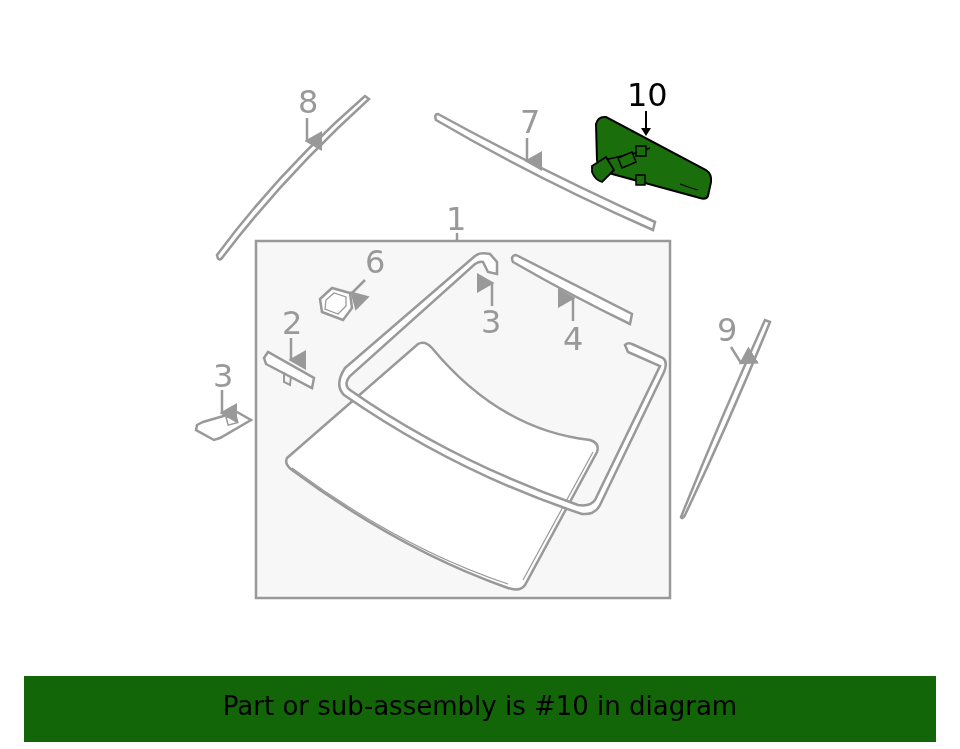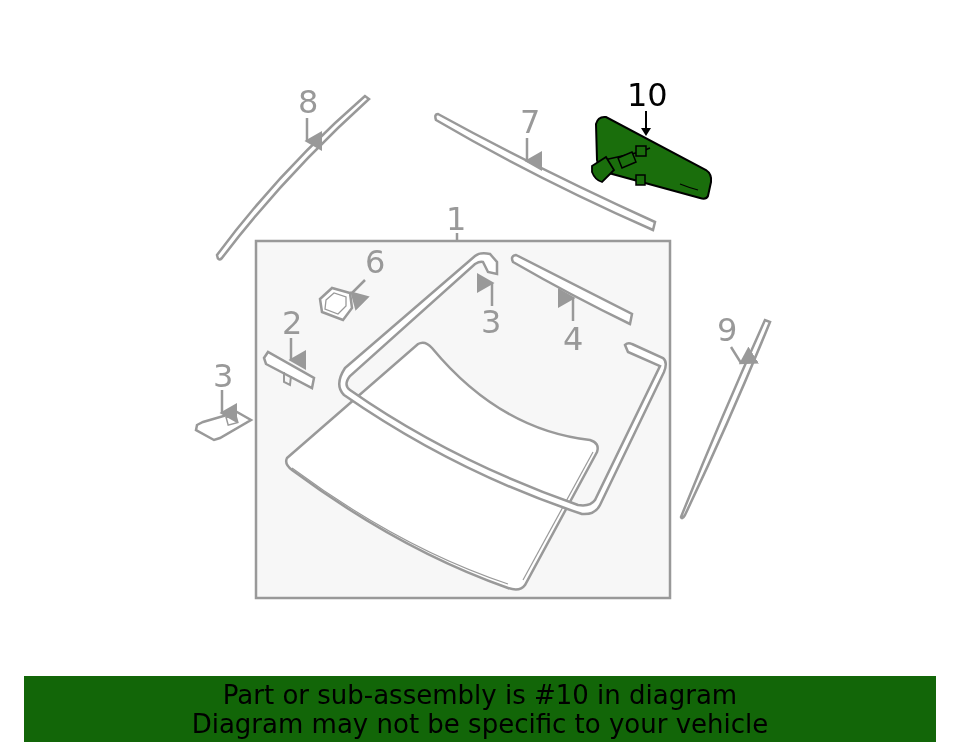--- a/index.html
+++ b/index.html
@@ -4,21 +4,21 @@
 <style>
   html, body { margin:0; padding:0; background:#ffffff; }
   body { width:960px; height:749px; position:relative; overflow:hidden; font-family:"DejaVu Sans", sans-serif; }
   #diagram { position:absolute; left:0; top:0; width:960px; height:670px; }
   .callout { font-family:"DejaVu Sans", sans-serif; font-size:32px; fill:#999999; }
   .callout-hi { font-family:"DejaVu Sans", sans-serif; font-size:32px; fill:#000000; }
   .banner {
     position:absolute; left:24px; top:676px; width:912px; height:66px;
     background:#126608; color:#000000; text-align:center;
     font-family:"DejaVu Sans", sans-serif; font-size:26px; line-height:29px;
-    padding-top:5px; box-sizing:border-box;
+    padding-top:16px; box-sizing:border-box;
   }
   .banner div { white-space:nowrap; }
 </style>
 </head>
 <body>
 
 <svg id="diagram" viewBox="0 0 960 670" xmlns="http://www.w3.org/2000/svg">
   <defs>
     <marker id="arrowGray" markerWidth="8" markerHeight="8" refX="4" refY="6" orient="auto">
       <path d="M0,0 L4,7 L8,0 Z" fill="#999"></path>
@@ -85,14 +85,13 @@
     <rect x="636" y="175" width="9" height="10" fill="#1a6e0c" stroke="#000" stroke-width="1.5"></rect>
     <path d="M680,184 Q690,188 698,190" fill="none" stroke="#000" stroke-width="1.2"></path>
   </g>
   <line x1="646" y1="111" x2="646" y2="134" stroke="#000" stroke-width="2"></line>
   <path d="M641,128 L646,136 L651,128 Z" fill="#000"></path>
   <text class="callout-hi" x="627" y="106">10</text>
 </svg>
 
 <div class="banner">
   <div>Part or sub-assembly is #10 in diagram</div>
-  <div>Diagram may not be specific to your vehicle</div>
 </div>
 
 </body></html>

